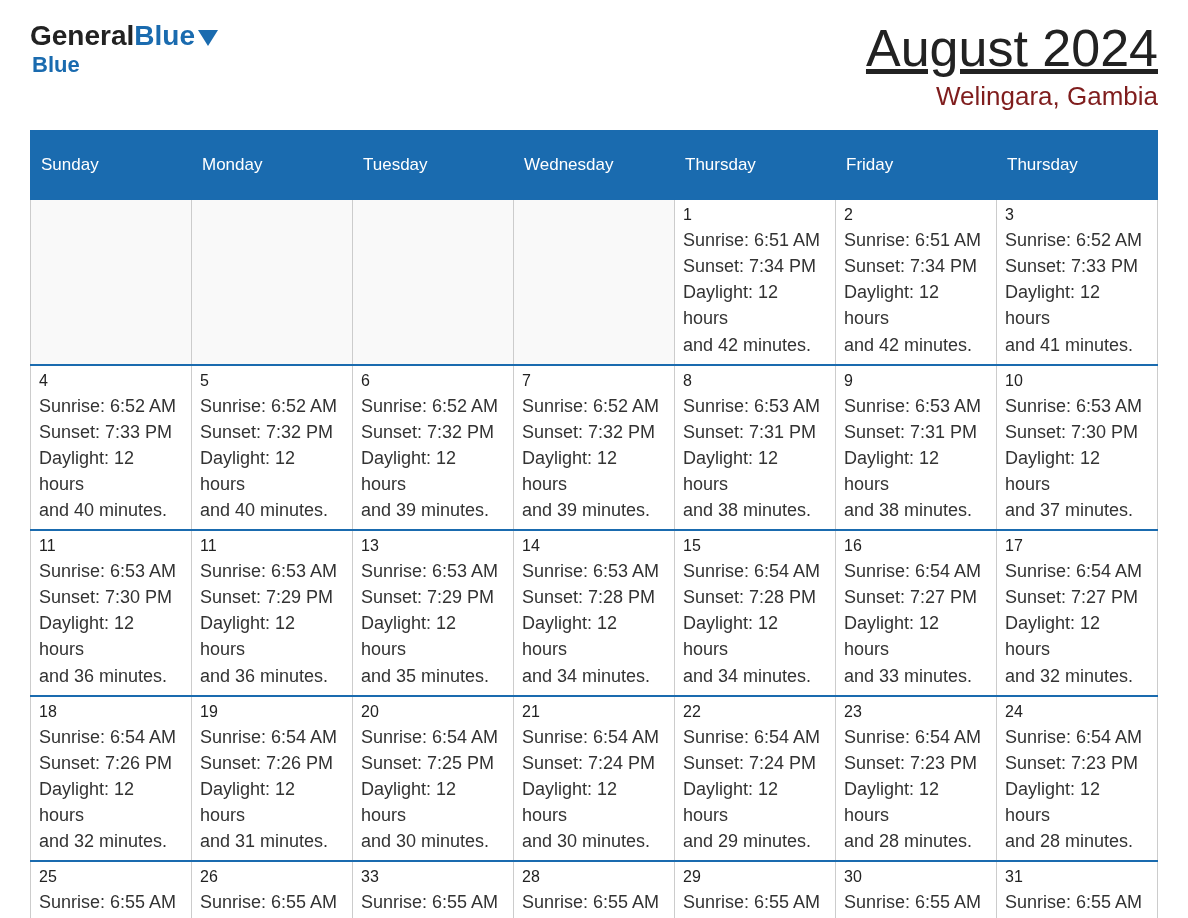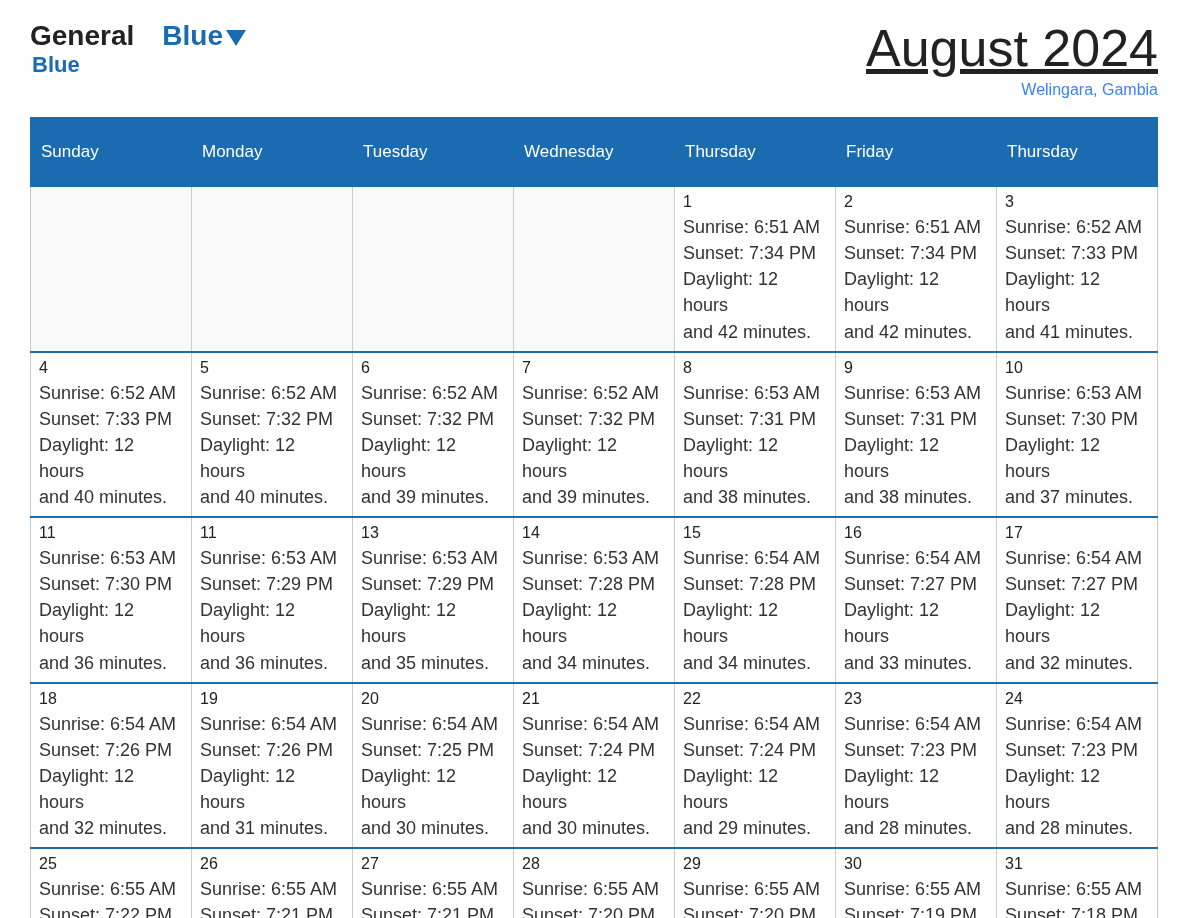--- a/index.html
+++ b/index.html
@@ -20,21 +20,20 @@
       display: flex;
       flex-direction: column;
       align-items: flex-start;
     }
     .logo-text {
       display: flex;
       align-items: center;
       font-size: 28px;
       font-weight: bold;
       color: #222;
-      gap: 28px;
     }
     .logo-general {
       color: #222;
       font-size: 28px;
       font-weight: bold;
     }
     .logo-blue-part {
       color: #1a6baf;
       font-size: 28px;
       font-weight: bold;
@@ -58,22 +57,22 @@
       text-align: right;
     }
     .month-year {
       font-size: 52px;
       font-weight: 300;
       color: #222;
       line-height: 1.1;
       text-decoration: underline;
     }
     .location {
-      font-size: 16px;
-      color: #3b82f6;
+      font-size: 26px;
+      color: #7f1d1d;
       margin-top: 4px;
     }
     .calendar {
       width: 100%;
       border-collapse: collapse;
       border: 1px solid #bbb;
     }
     .calendar th {
       background-color: #1a6baf;
       color: #fff;
@@ -253,21 +252,21 @@
       <tr class="row-separator">
         <td>
           <div class="day-number">25</div>
           <div class="day-info">Sunrise: 6:55 AM<br>Sunset: 7:22 PM<br>Daylight: 12 hours<br>and 27 minutes.</div>
         </td>
         <td>
           <div class="day-number">26</div>
           <div class="day-info">Sunrise: 6:55 AM<br>Sunset: 7:21 PM<br>Daylight: 12 hours<br>and 26 minutes.</div>
         </td>
         <td>
-          <div class="day-number">27</div>
+          <div class="day-number">33</div>
           <div class="day-info">Sunrise: 6:55 AM<br>Sunset: 7:21 PM<br>Daylight: 12 hours<br>and 26 minutes.</div>
         </td>
         <td>
           <div class="day-number">28</div>
           <div class="day-info">Sunrise: 6:55 AM<br>Sunset: 7:20 PM<br>Daylight: 12 hours<br>and 25 minutes.</div>
         </td>
         <td>
           <div class="day-number">29</div>
           <div class="day-info">Sunrise: 6:55 AM<br>Sunset: 7:20 PM<br>Daylight: 12 hours<br>and 24 minutes.</div>
         </td>

